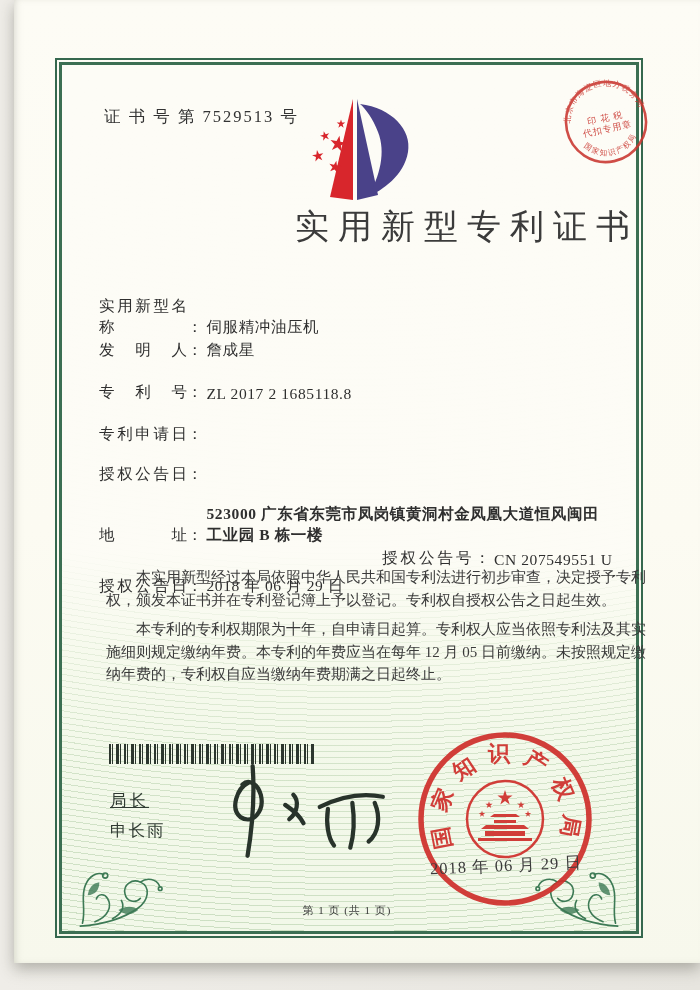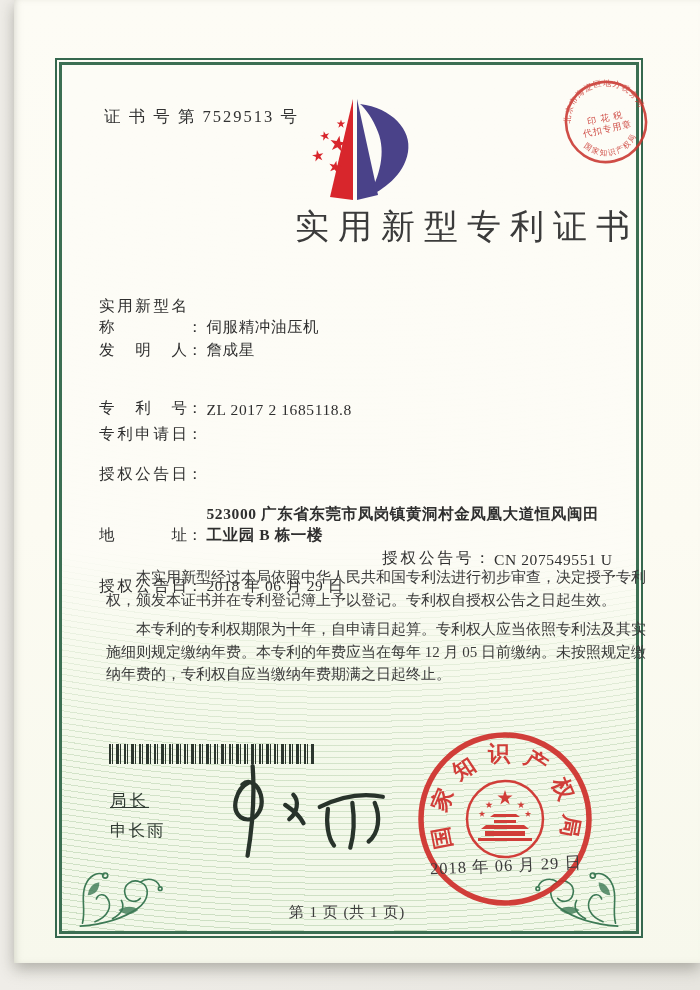--- a/index.html
+++ b/index.html
@@ -51,21 +51,21 @@
   }
   .officer-title{position:absolute;left:96px;top:790px;font-size:16.5px;color:#2f3a32;letter-spacing:3px;text-decoration:underline;}
   .officer-name{position:absolute;left:96px;top:820px;font-size:16.5px;color:#2f3a32;letter-spacing:2px;}
   .signature{position:absolute;left:200px;top:760px;width:178px;height:102px;}
   .seal{position:absolute;left:400px;top:728px;width:182px;height:182px;opacity:.92;}
   .seal-date{
     position:absolute;left:402px;top:855px;width:180px;text-align:center;
     font-size:16.5px;color:#3b3b3b;letter-spacing:1px;transform:rotate(-2.5deg);
   }
   .tax-stamp{position:absolute;left:544px;top:74px;width:96px;height:96px;opacity:.88;}
-  .footer{position:absolute;left:41px;top:903px;width:584px;text-align:center;font-size:15px;color:#3c3c3c;letter-spacing:1px;}
+  .footer{position:absolute;left:41px;top:903px;width:584px;text-align:center;font-size:11px;color:#3c3c3c;letter-spacing:1px;}
 </style>
 </head>
 <body>
 
 <div class="paper">
 
   <div class="frame">
     <div class="frame-bg"></div>
 
     <svg class="flourish left" viewBox="0 0 130 120">
@@ -121,21 +121,21 @@
   <div class="field-row" style="top:296px">
     <span class="f-label">实用新型名称</span>
       <span class="f-colon">：</span>
     <span class="f-value">伺服精冲油压机</span>
   </div>
   <div class="field-row" style="top:340px">
     <span class="f-label">发明人</span>
       <span class="f-colon">：</span>
     <span class="f-value">詹成星</span>
   </div>
-  <div class="field-row" style="top:398px">
+  <div class="field-row" style="top:382px">
     <span class="f-label">专利号</span>
       <span class="f-colon">：</span>
     <span class="f-value">ZL 2017 2 1685118.8</span>
   </div>
   <div class="field-row" style="top:424px">
     <span class="f-label">专利申请日</span>
       <span class="f-colon">：</span>
   </div>
   <div class="field-row" style="top:464px">
     <span class="f-label">授权公告日</span>

